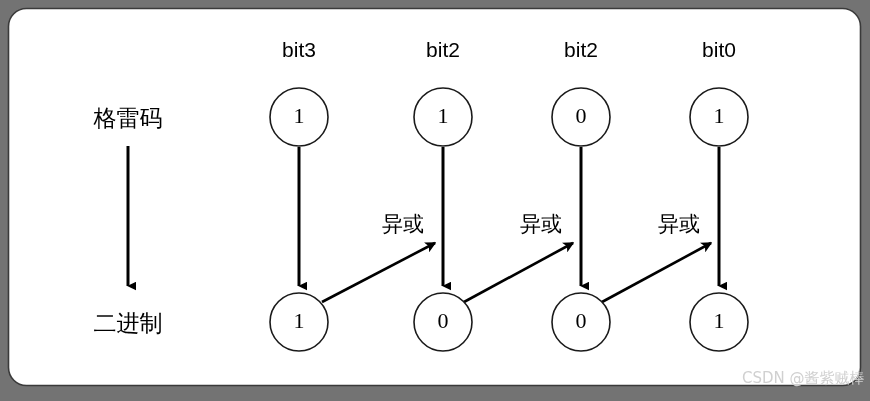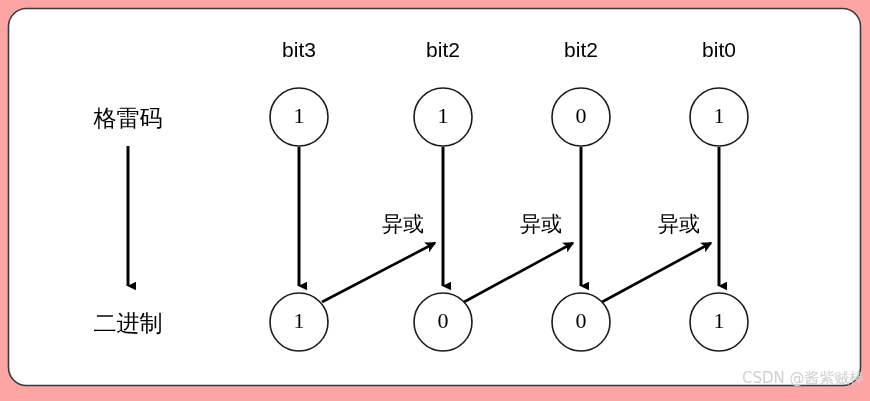--- a/index.html
+++ b/index.html
@@ -7,21 +7,21 @@
     padding: 0;
     background: #ffffff;
   }
   body {
     font-family: "Liberation Sans", "DejaVu Sans", sans-serif;
   }
   #stage {
     position: relative;
     width: 870px;
     height: 401px;
-    background: #fca5a5;
+    background: #737373;
     overflow: hidden;
   }
   #diagram-svg {
     position: absolute;
     left: 0;
     top: 0;
     width: 870px;
     height: 401px;
     display: block;
   }

